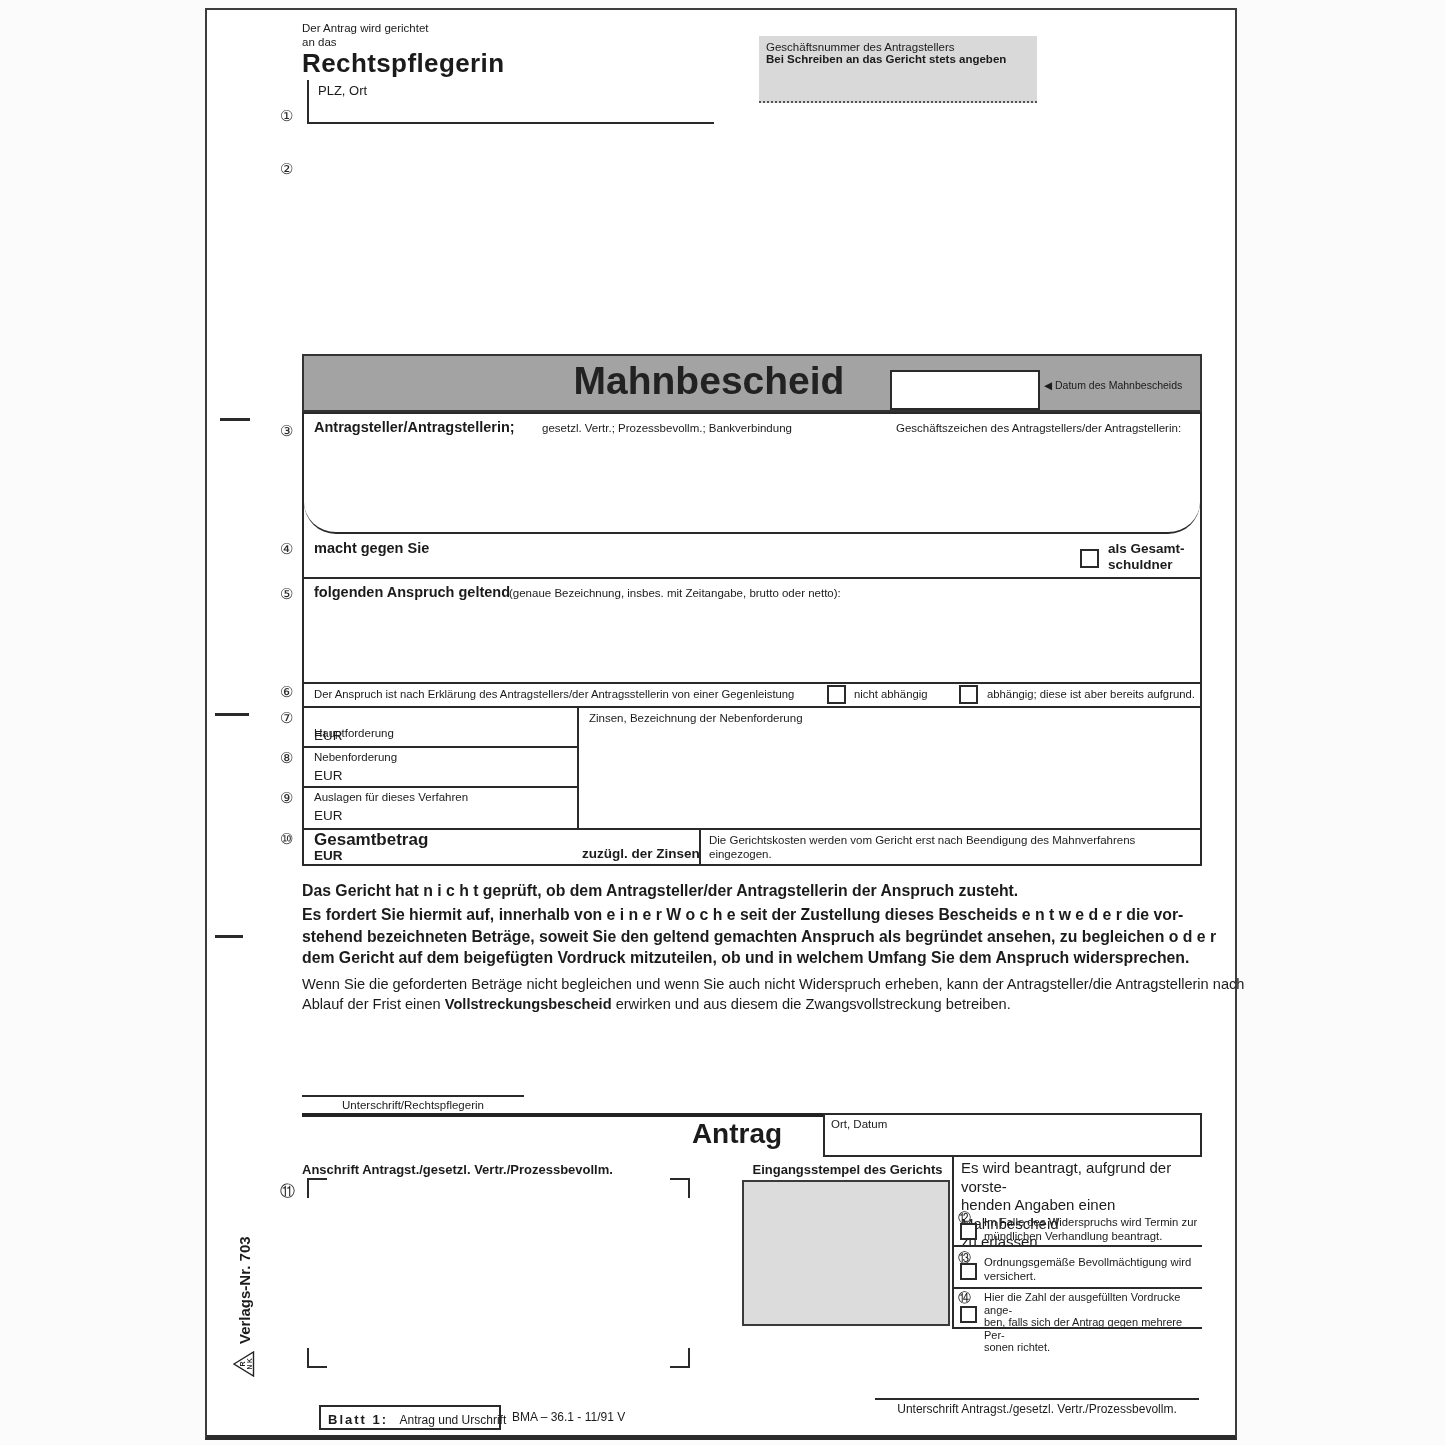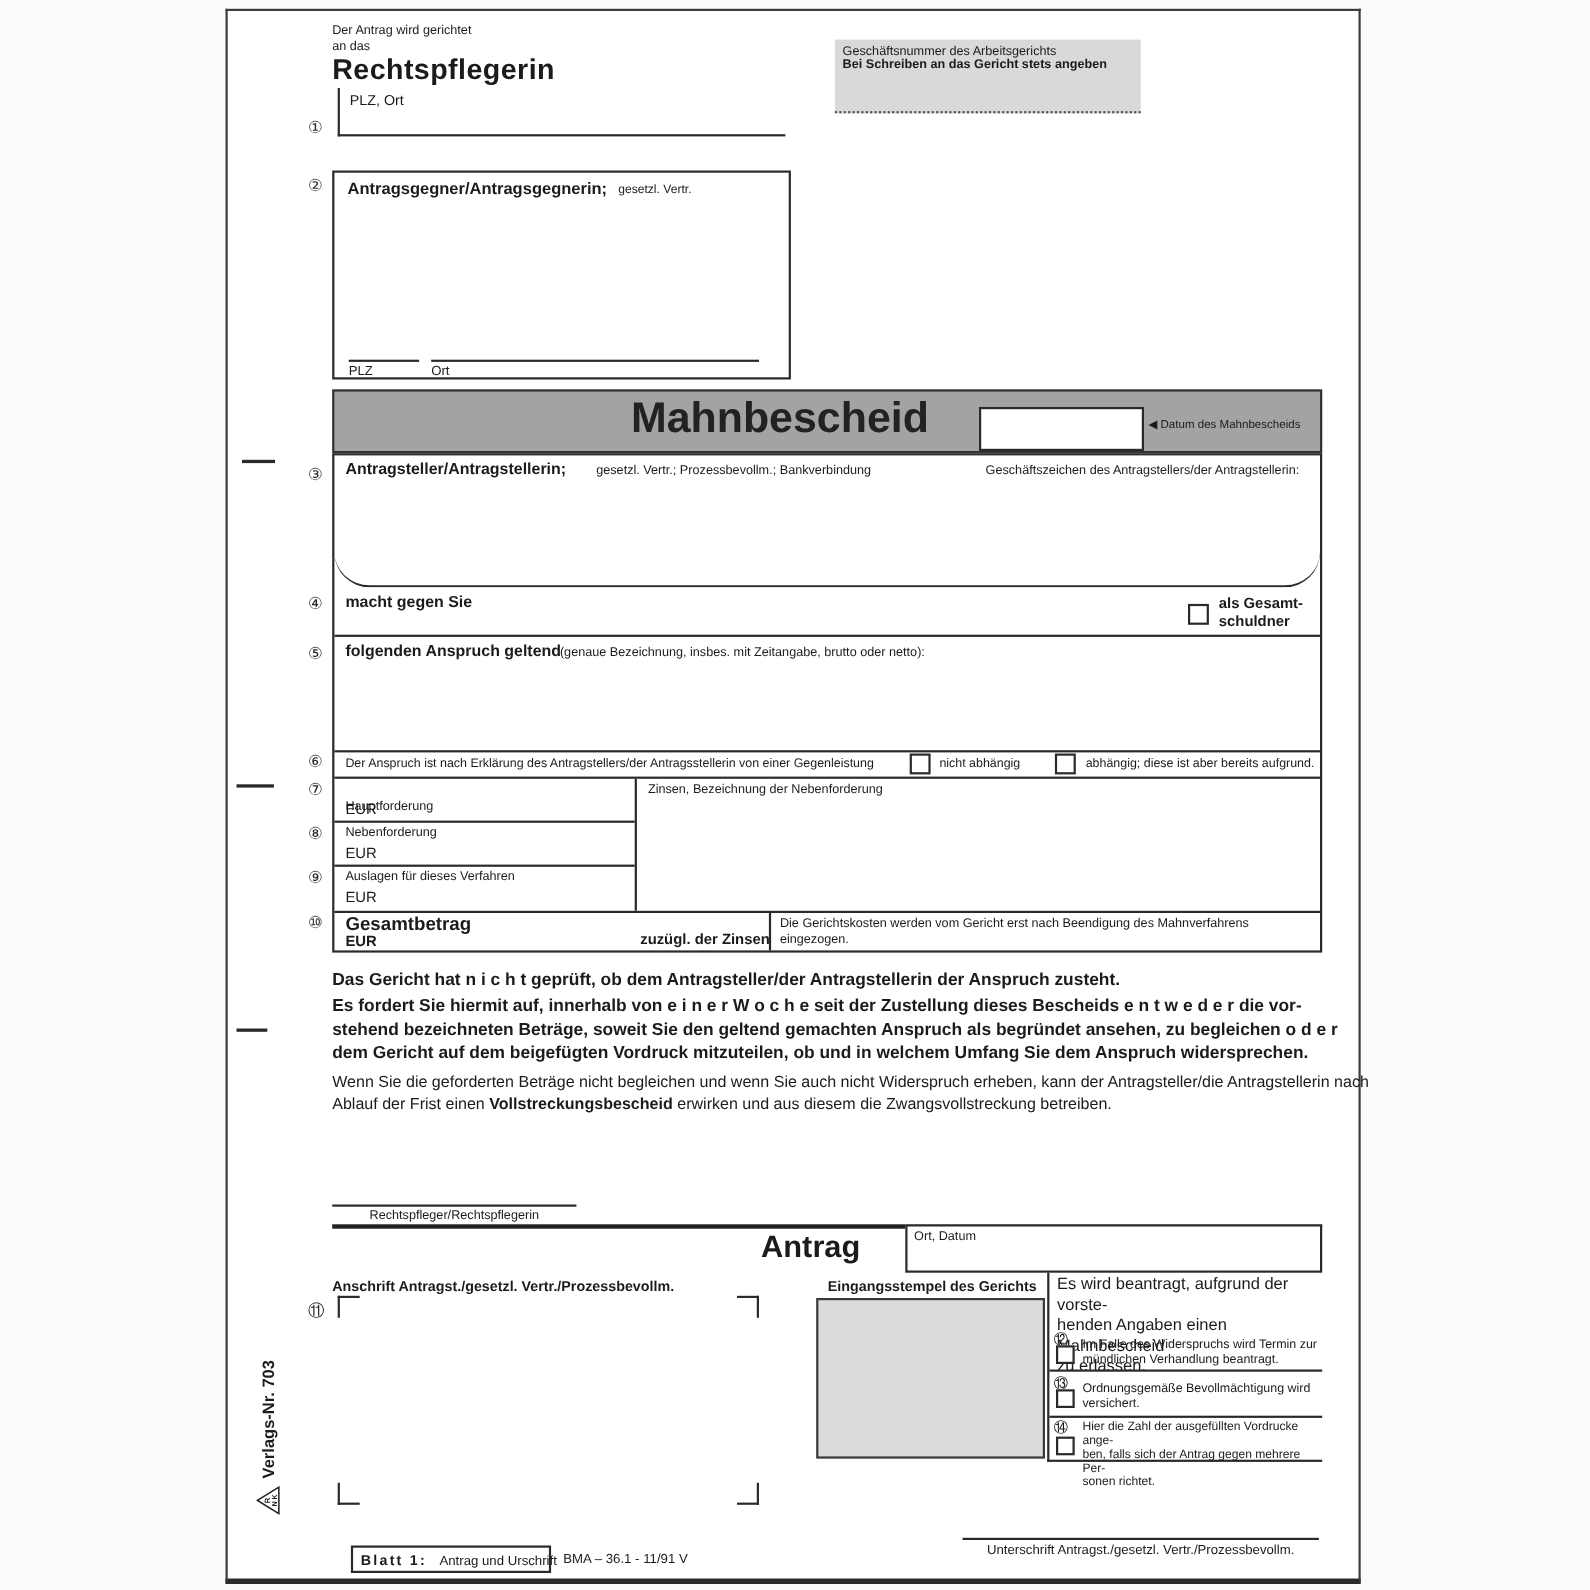--- a/index.html
+++ b/index.html
@@ -31,33 +31,25 @@
     <div>Der Antrag wird gerichtet</div>
     <div>an das</div>
   </div>
   <div class="abs b" style="left:95px;top:38px;font-size:26px;letter-spacing:0.4px;">Rechtspflegerin</div>
   <span class="mark" style="left:73px;top:97px;">①</span>
   <div class="abs line" style="left:100px;top:70px;width:2px;height:44px;"></div>
   <div class="abs line" style="left:100px;top:112px;width:407px;height:2px;"></div>
   <div class="abs fs13" style="left:111px;top:73px;">PLZ, Ort</div>
 
   <div class="abs" style="left:552px;top:26px;width:278px;height:67px;background:#d9d9d9;border-bottom:2px dotted #555;padding:5px 7px;">
-    <div class="fs11">Geschäftsnummer des Arbeitsgerichts</div>
+    <div class="fs11">Geschäftsnummer des Antragstellers</div>
     <div class="fs11 b">Bei Schreiben an das Gericht stets angeben</div>
   </div>
 
   <span class="mark" style="left:73px;top:150px;">②</span>
-  <div class="abs boxed" style="left:95px;top:145px;width:417px;height:190px;">
-    <span class="abs b fs15" style="left:12px;top:6px;">Antragsgegner/Antragsgegnerin;</span>
-    <span class="abs" style="left:258px;top:9px;font-size:11px;">gesetzl. Vertr.</span>
-    <div class="abs line" style="left:13px;top:170px;width:64px;height:2px;"></div>
-    <div class="abs line" style="left:88px;top:170px;width:298px;height:2px;"></div>
-    <div class="abs fs12" style="left:13px;top:173px;">PLZ</div>
-    <div class="abs fs12" style="left:88px;top:173px;">Ort</div>
-  </div>
 
   <div class="abs" style="left:95px;top:344px;width:900px;height:58px;background:#a3a3a3;border:2px solid #333;">
     <div class="abs b" style="left:255px;top:3px;width:300px;text-align:center;font-size:39px;color:#222;">Mahnbescheid</div>
     <div class="abs boxed" style="left:586px;top:14px;width:150px;height:40px;"></div>
     <div class="abs nw" style="left:740px;top:23px;font-size:10.5px;">
       <span>◀</span>
       <span>Datum des Mahnbescheids</span>
     </div>
   </div>
 
@@ -136,21 +128,21 @@
     <div class="nw">dem Gericht auf dem beigefügten Vordruck mitzuteilen, ob und in welchem Umfang Sie dem Anspruch widersprechen.</div>
   </div>
   <div class="abs" style="left:95px;top:964px;font-size:14.6px;line-height:20px;">
     <div class="nw">Wenn Sie die geforderten Beträge nicht begleichen und wenn Sie auch nicht Widerspruch erheben, kann der Antragsteller/die Antragstellerin nach</div>
     <div class="nw">
       <span>Ablauf der Frist einen </span><span class="b">Vollstreckungsbescheid</span><span> erwirken und aus diesem die Zwangsvollstreckung betreiben.</span>
     </div>
   </div>
 
   <div class="abs line" style="left:95px;top:1085px;width:222px;height:2px;"></div>
-  <div class="abs fs11" style="left:95px;top:1089px;width:222px;text-align:center;">Rechtspfleger/Rechtspflegerin</div>
+  <div class="abs fs11" style="left:95px;top:1089px;width:222px;text-align:center;">Unterschrift/Rechtspflegerin</div>
 
   <div class="abs" style="left:95px;top:1103px;width:900px;height:4px;background:#222;"></div>
   <div class="abs b" style="left:440px;top:1108px;width:180px;text-align:center;font-size:28px;">Antrag</div>
   <div class="abs boxed" style="left:616px;top:1103px;width:379px;height:44px;">
     <span class="abs fs11" style="left:6px;top:3px;">Ort, Datum</span>
   </div>
 
   <div class="abs b fs13" style="left:95px;top:1152px;">Anschrift Antragst./gesetzl. Vertr./Prozessbevollm.</div>
   <span class="mark" style="left:73px;top:1172px;">⑪</span>
   <div class="corner" style="left:100px;top:1168px;border-top:2.5px solid #2a2a2a;border-left:2.5px solid #2a2a2a;"></div>

